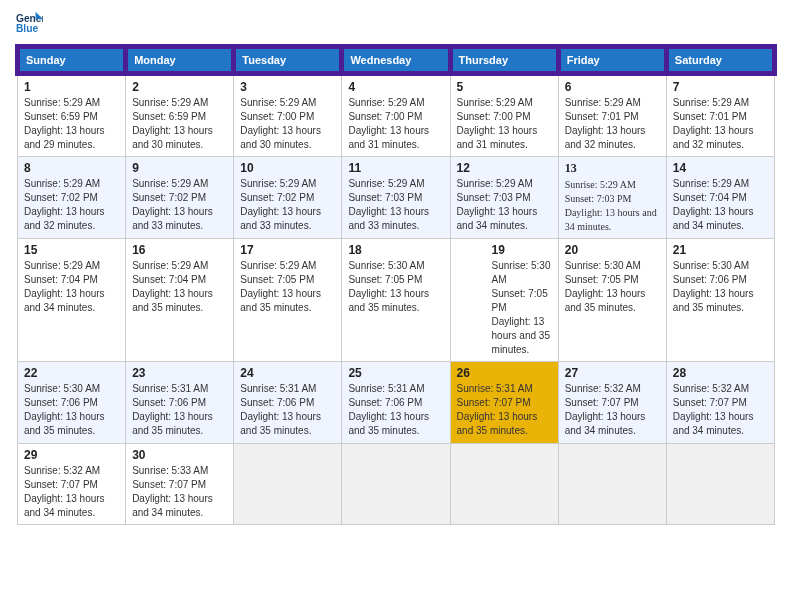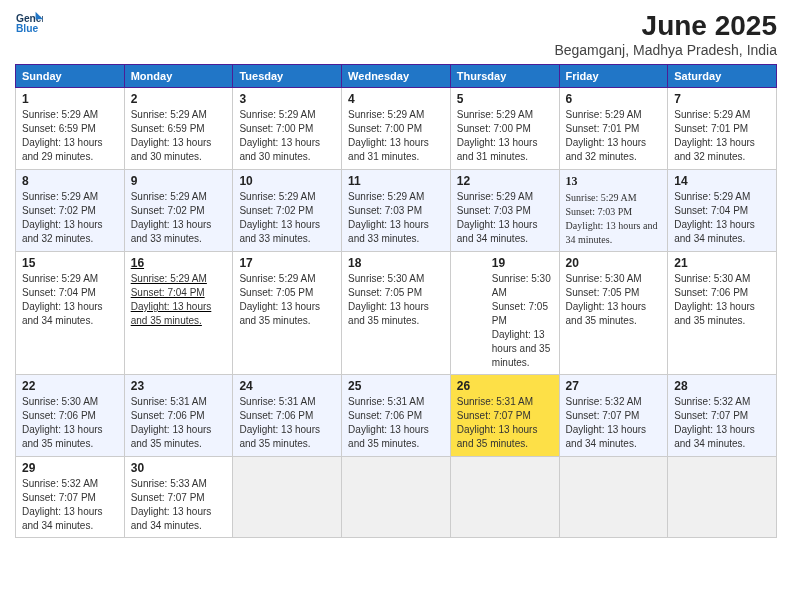--- a/index.html
+++ b/index.html
@@ -48,21 +48,21 @@
       border-collapse: collapse;
       font-size: 9.5px;
     }
     .calendar th {
       background: #2176c7;
       color: #fff;
       text-align: left;
       padding: 5px 6px;
       font-size: 11px;
       font-weight: bold;
-      border: 1px solid #4c1d95;
+      border: 5px solid #4c1d95;
     }
     .calendar td {
       vertical-align: top;
       padding: 4px 6px;
       border: 1px solid #ccc;
       width: 14.28%;
       height: 82px;
       background: #fff;
     }
     .calendar tr:nth-child(even) td {
@@ -92,24 +92,20 @@
 
 <div class="page">
   <div class="header">
     <div class="logo">
       <svg class="logo-icon" viewBox="0 0 30 30">
         <rect x="0" y="0" width="30" height="30" fill="none"></rect>
         <text x="1" y="13" font-size="11" font-weight="bold" fill="#1a3a5c">General</text>
         <text x="1" y="24" font-size="11" font-weight="bold" fill="#2176c7">Blue</text>
         <polygon points="22,2 30,10 22,10" fill="#2176c7"></polygon>
       </svg>
-    </div>
-    <div class="title-block">
-      <div class="month-title">June 2025</div>
-      <div class="subtitle">Begamganj, Madhya Pradesh, India</div>
     </div>
   </div>
 
   <table class="calendar">
     <thead>
       <tr>
         <th>Sunday</th>
         <th>Monday</th>
         <th>Tuesday</th>
         <th>Wednesday</th>
@@ -177,21 +173,21 @@
           <td style="background: rgb(240, 244, 255);">
           <span class="day-num">14</span>
           <span class="day-info">Sunrise: 5:29 AM<br>Sunset: 7:04 PM<br>Daylight: 13 hours and 34 minutes.</span>
         </td>
         </tr>
         <tr>
           <td style="background: rgb(255, 255, 255);">
           <span class="day-num">15</span>
           <span class="day-info">Sunrise: 5:29 AM<br>Sunset: 7:04 PM<br>Daylight: 13 hours and 34 minutes.</span>
         </td>
-          <td style="background: rgb(255, 255, 255); text-decoration: underline;">
+          <td style="background: rgb(255, 255, 255);">
           <span class="day-num">16</span>
           <span class="day-info">Sunrise: 5:29 AM<br>Sunset: 7:04 PM<br>Daylight: 13 hours and 35 minutes.</span>
         </td>
           <td style="background: rgb(255, 255, 255);">
           <span class="day-num">17</span>
           <span class="day-info">Sunrise: 5:29 AM<br>Sunset: 7:05 PM<br>Daylight: 13 hours and 35 minutes.</span>
         </td>
           <td style="background: rgb(255, 255, 255);">
           <span class="day-num">18</span>
           <span class="day-info">Sunrise: 5:30 AM<br>Sunset: 7:05 PM<br>Daylight: 13 hours and 35 minutes.</span>
@@ -219,21 +215,21 @@
           <span class="day-info">Sunrise: 5:31 AM<br>Sunset: 7:06 PM<br>Daylight: 13 hours and 35 minutes.</span>
         </td>
           <td style="background: rgb(240, 244, 255);">
           <span class="day-num">24</span>
           <span class="day-info">Sunrise: 5:31 AM<br>Sunset: 7:06 PM<br>Daylight: 13 hours and 35 minutes.</span>
         </td>
           <td style="background: rgb(240, 244, 255);">
           <span class="day-num">25</span>
           <span class="day-info">Sunrise: 5:31 AM<br>Sunset: 7:06 PM<br>Daylight: 13 hours and 35 minutes.</span>
         </td>
-          <td style="background: #fde047;">
+          <td style="background: #eab308;">
           <span class="day-num">26</span>
           <span class="day-info">Sunrise: 5:31 AM<br>Sunset: 7:07 PM<br>Daylight: 13 hours and 35 minutes.</span>
         </td>
           <td style="background: rgb(240, 244, 255);">
           <span class="day-num">27</span>
           <span class="day-info">Sunrise: 5:32 AM<br>Sunset: 7:07 PM<br>Daylight: 13 hours and 34 minutes.</span>
         </td>
           <td style="background: rgb(240, 244, 255);">
           <span class="day-num">28</span>
           <span class="day-info">Sunrise: 5:32 AM<br>Sunset: 7:07 PM<br>Daylight: 13 hours and 34 minutes.</span>

